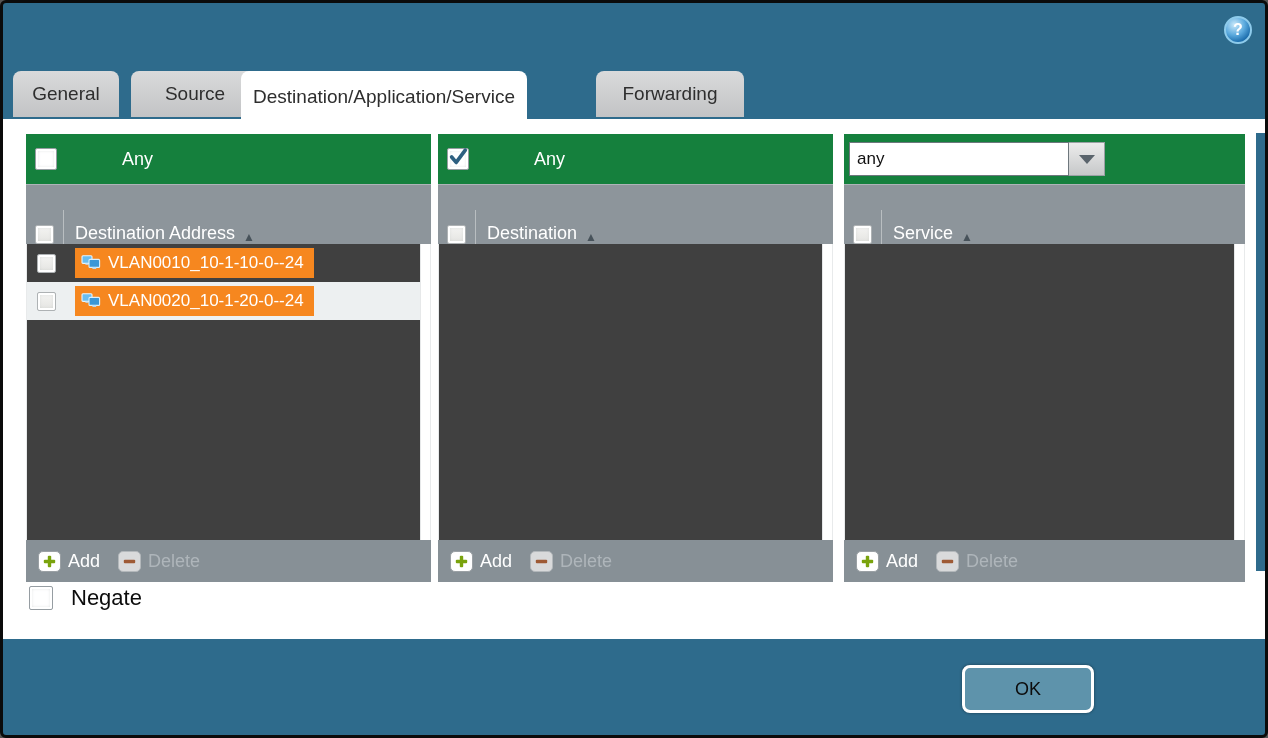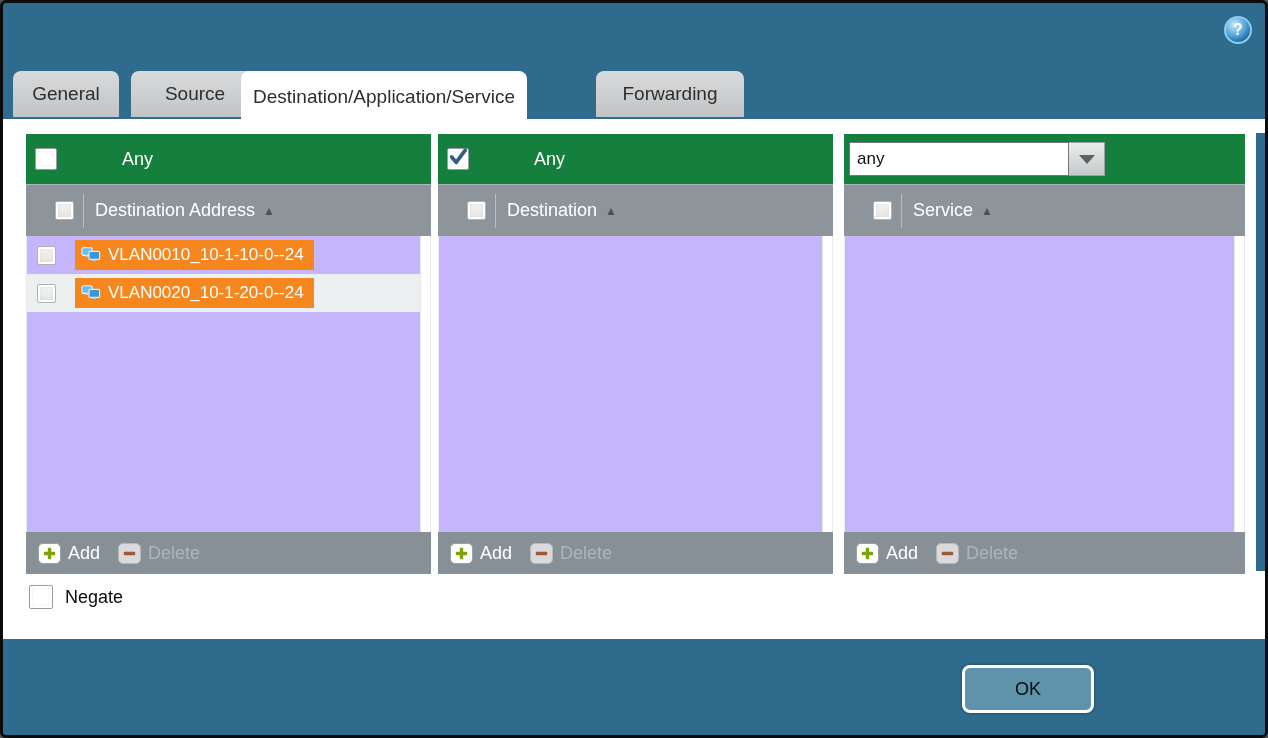--- a/index.html
+++ b/index.html
@@ -33,26 +33,26 @@
   
   .panel { position:absolute; left:0; top:116px; width:1262px; height:520px; background:#fff; z-index:2; }
   .right-strip { position:absolute; right:0; top:14px; width:9px; height:438px; background:#2e6b8c; }
   
   .col { position:absolute; top:15px; height:436px; }
   .col-1 { left:23px;  width:405px; }
   .col-2 { left:435px; width:395px; }
   .col-3 { left:841px; width:401px; }
   .anybar { position:relative; height:50px; background:#15803d; display:flex; align-items:center;gap:44px; }
   .subheader {
-    position:relative; height:52px; background:#8d959b; border-top:1px solid #aeb4b8;
-    display:flex; align-items:center; color:#fff; font-size:18px;padding-left:20px;
+    position:relative; height:60px; background:#8d959b; border-top:1px solid #aeb4b8;
+    display:flex; align-items:flex-end; color:#fff; font-size:18px;
   }
   .subheader .sep { width:1px; height:34px; background:#b9bec1; margin:0 0 0 9px; }
   .sort { color:#47525a; font-size:12px; margin-left:8px; }
-  .body { position:relative; height:296px; background:#c4b5fd; border-left:1px solid #e8eaeb; border-right:1px solid #e8eaeb; overflow:hidden; }
+  .body { position:relative; height:296px; background:#404040; border-left:1px solid #e8eaeb; border-right:1px solid #e8eaeb; overflow:hidden; }
   .scroll-track { position:absolute; right:0; top:0; bottom:0; width:10px; background:#fff; border-left:1px solid #e6e8e9; }
   .footerbar { height:42px; background:#879096; display:flex; align-items:center; padding-left:12px; }
   
   .cb {
     width:22px; height:22px; background:#fff; border:1px solid #969da2; border-radius:2px;
     box-shadow:inset 0 0 0 2px #fff, inset 0 0 4px #b9bec1; cursor:pointer; flex:0 0 auto;
     display:flex; align-items:center; justify-content:center;
   }
   .cb.dim { width:19px; height:19px; background:linear-gradient(#f5f5f3,#e4e4e1); border-color:#aeb2b4; }
   .anybar .cb { margin-left:9px; }
@@ -85,21 +85,21 @@
   .dd-btn {
     width:36px; height:34px; background:linear-gradient(#ececec,#c6c8c9); border:1px solid #9aa0a4; border-left:none;
     display:flex; align-items:center; justify-content:center;
   }
   .dd-arrow { width:0; height:0; border-left:8px solid transparent; border-right:8px solid transparent; border-top:9px solid #5a646c; }
   
   .checkmark { position:relative; top:-2px; }
   
   .negate-row { position:absolute; left:26px; top:466px; display:flex; align-items:center; }
   .negate-row .cb { width:24px; height:24px; }
-  .negate-label { color:#0c0c0c; font-size:18px; margin-left:12px; }
+  .negate-label { color:#0c0c0c; font-size:22px; margin-left:18px; }
   
   .btn {
     position:absolute; top:662px; width:132px; height:48px; border-radius:8px;
     border:3px solid #fff; font-size:18px; color:#0c0c0c; cursor:pointer;
     display:flex; align-items:center; justify-content:center; box-shadow:0 0 3px rgba(0,0,0,.45);
     z-index:3;
   }
   .btn-ok { left:959px; background:#5e93ab; }
   .btn-cancel { left:1103px; background:#c9cacd; }
 </style>

